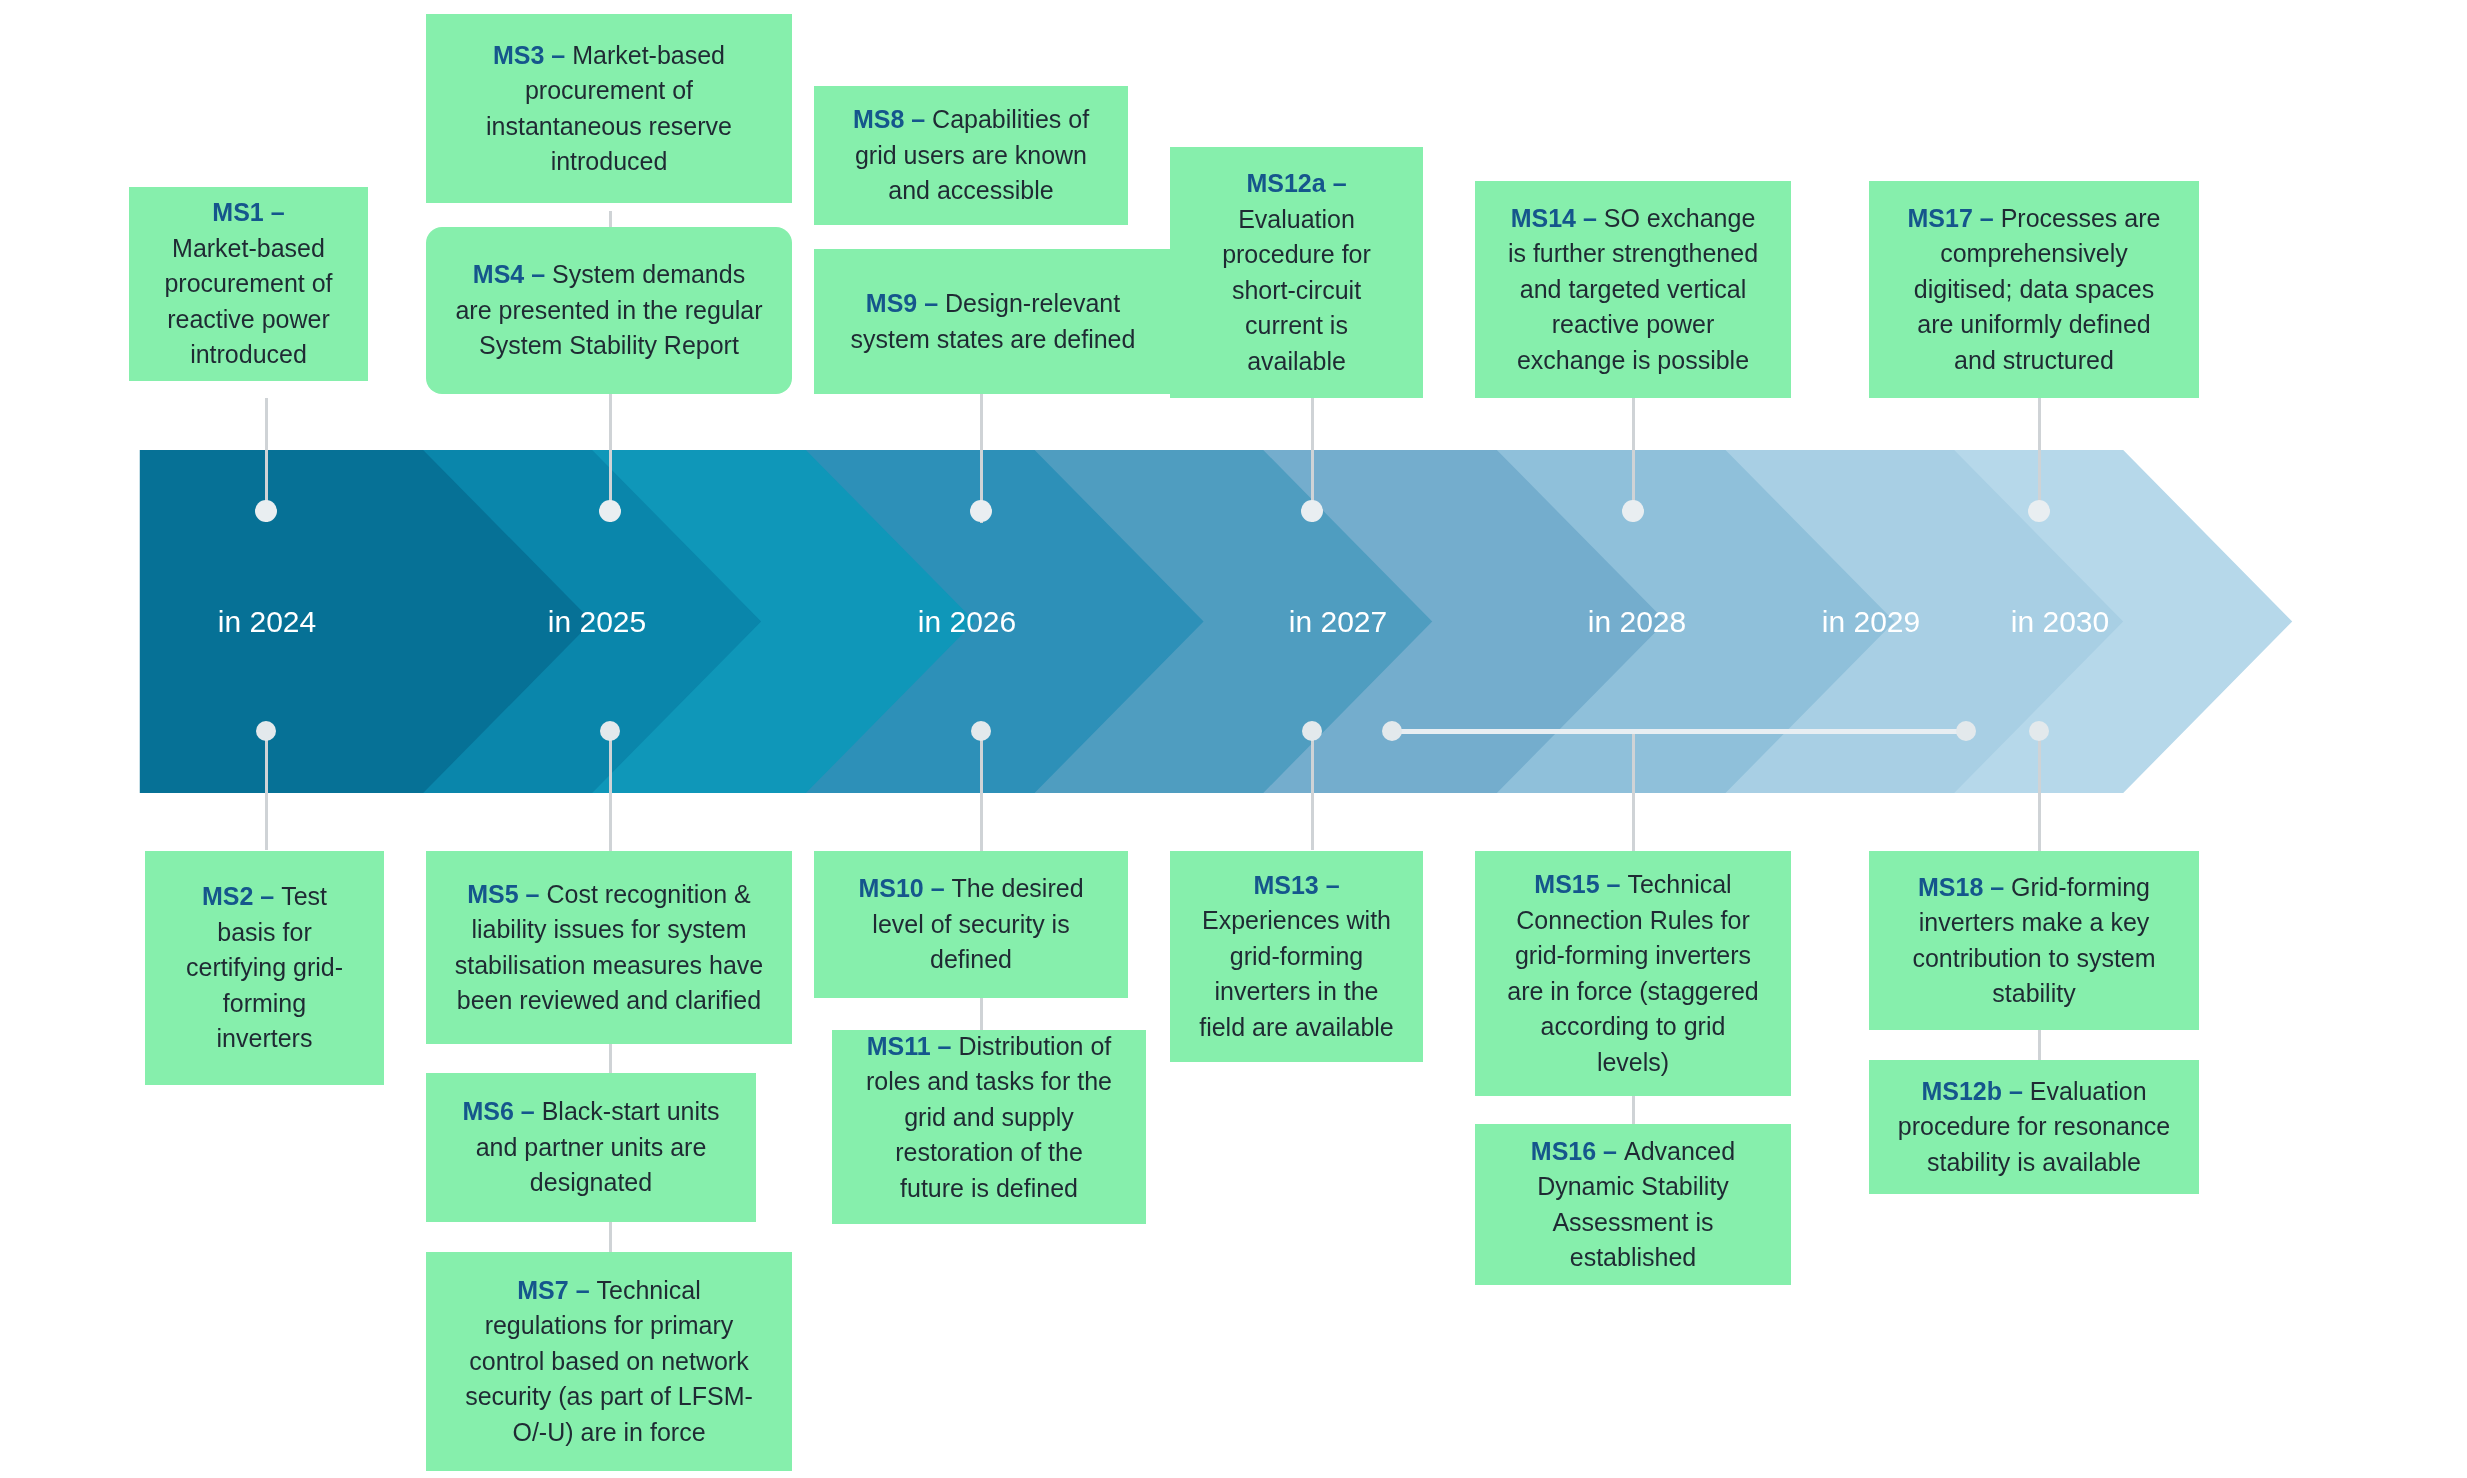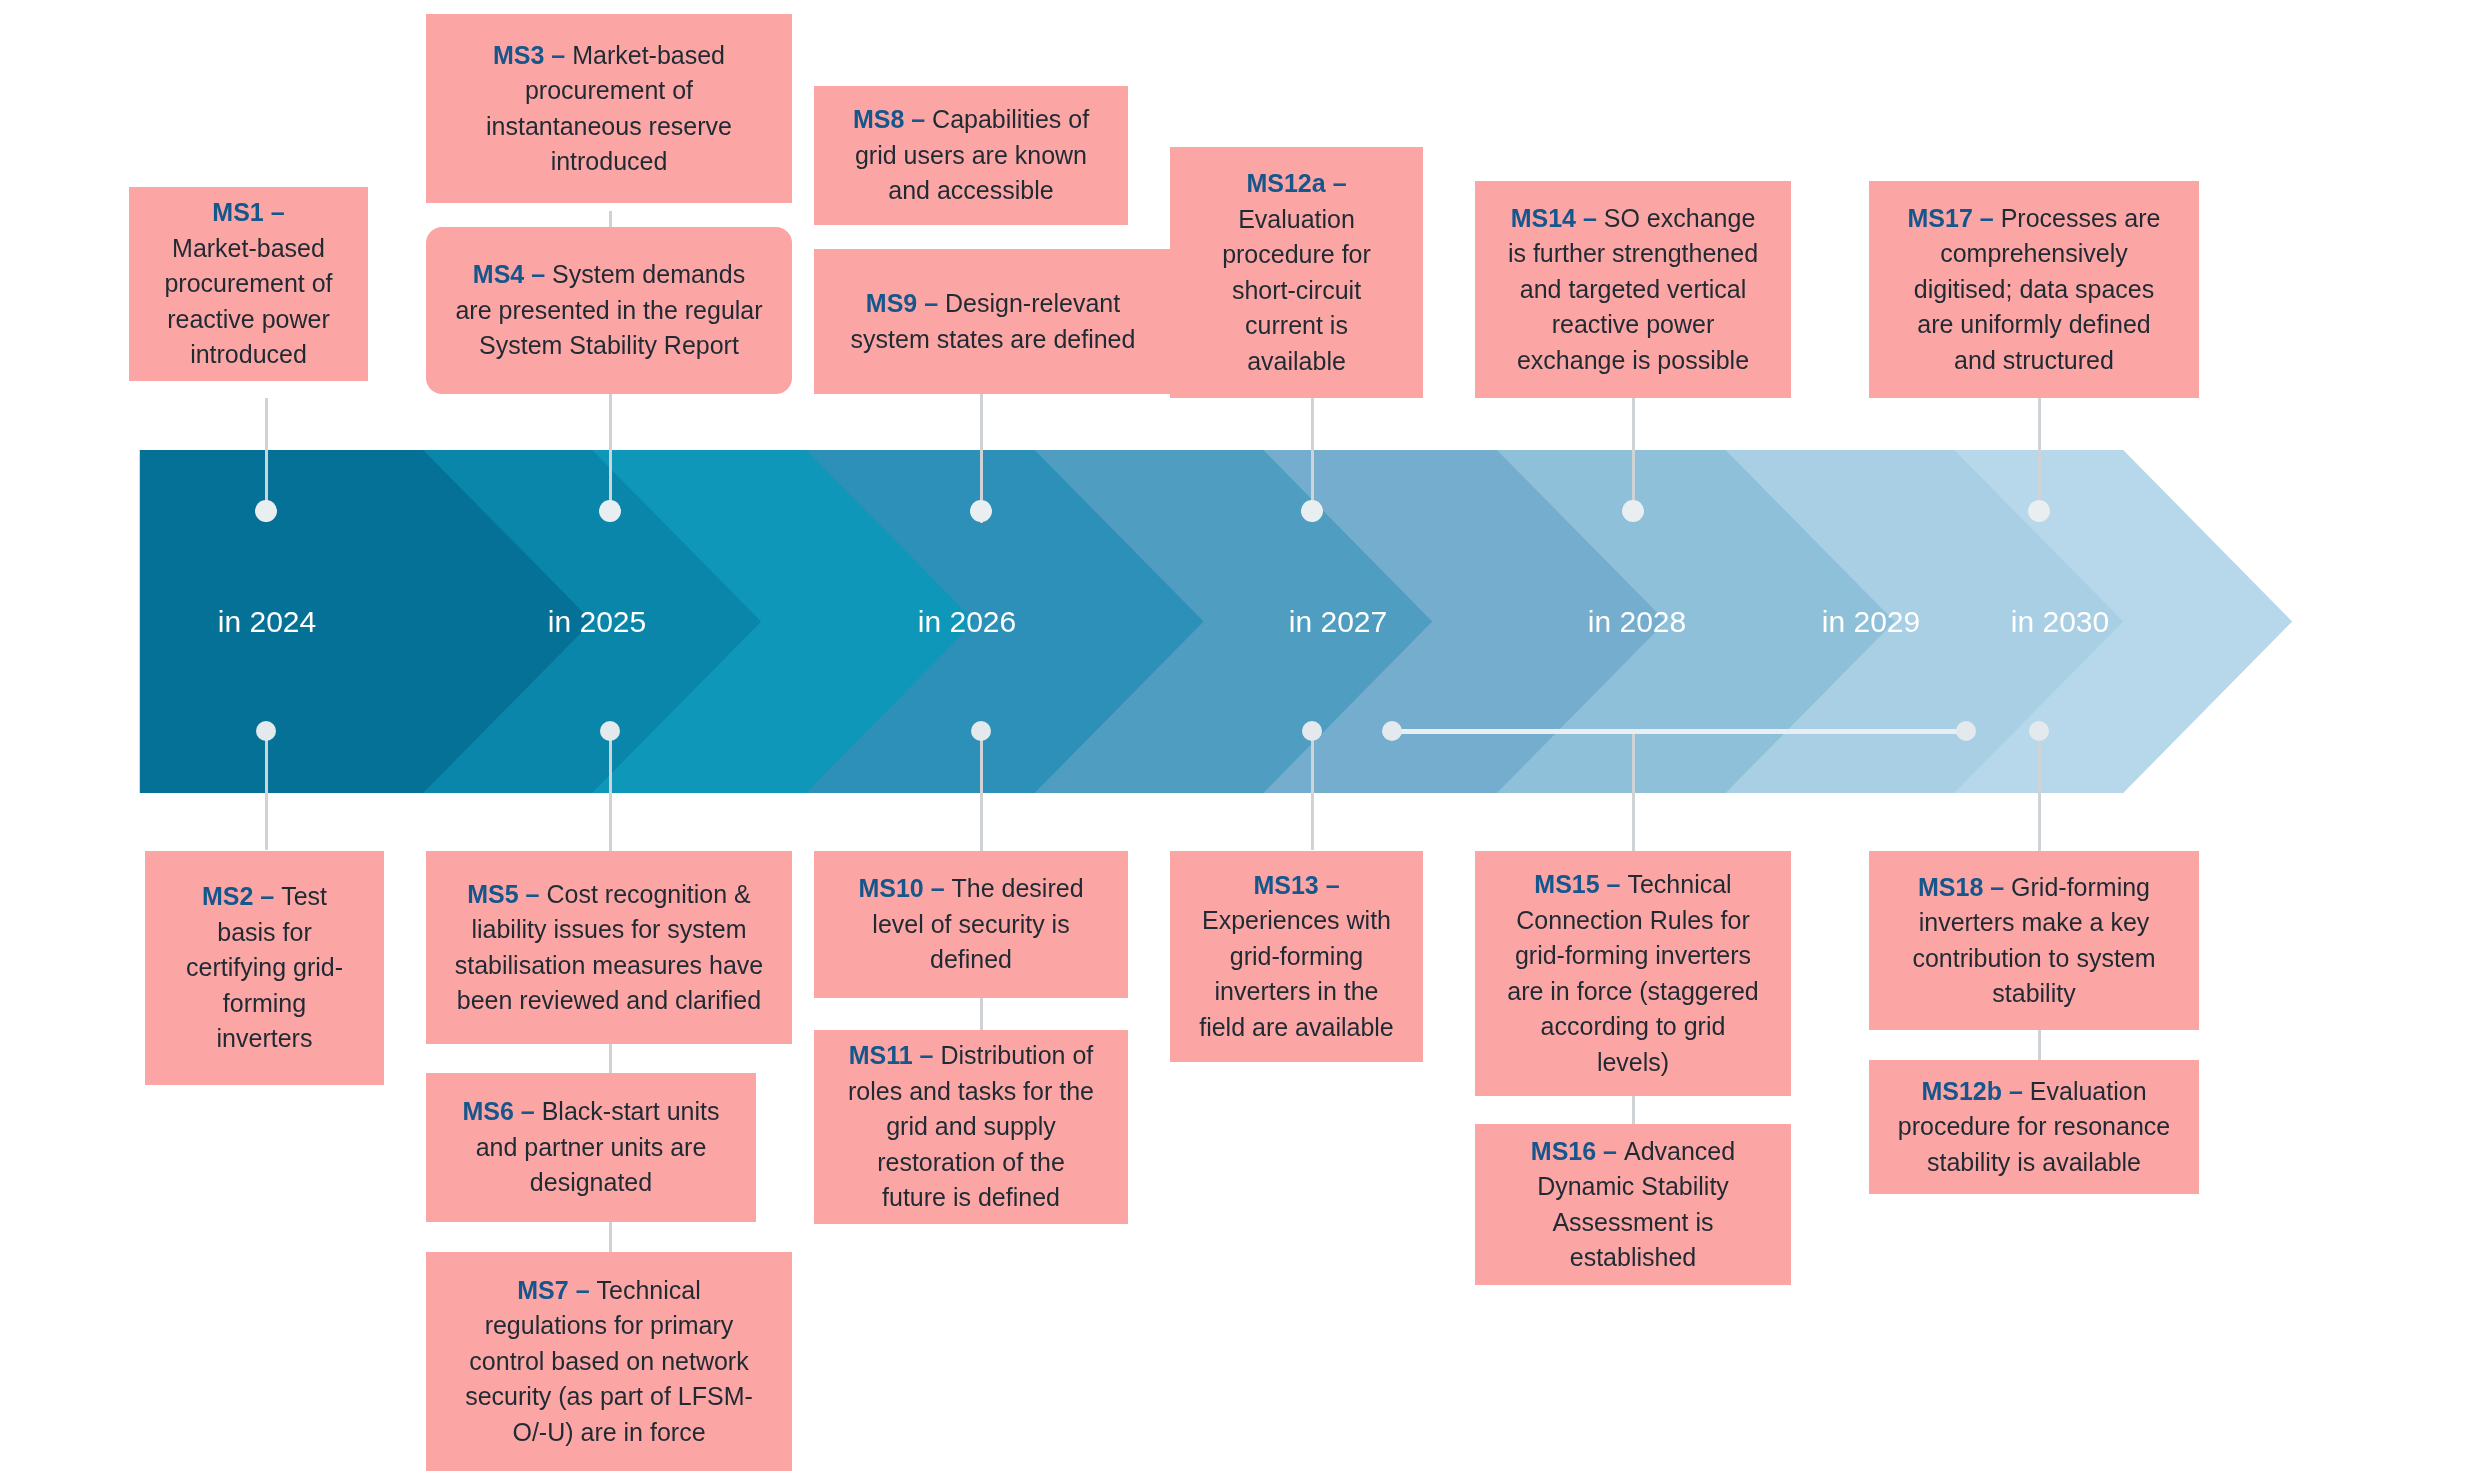--- a/index.html
+++ b/index.html
@@ -14,21 +14,21 @@
     width:2468px;
     height:1479px;
     background:#ffffff;
     overflow:hidden;
   }
 
   
   .card{
     position:absolute;
     box-sizing:border-box;
-    background:#fca5a5;
+    background:#86efac;
     color:#1f2a33;
     text-align:center;
     font-size:25px;
     line-height:1.42;
     padding:18px 28px;
     display:flex;
     align-items:center;
     justify-content:center;
     z-index:3;
   }
@@ -211,21 +211,21 @@
   </div>
 
   <div class="card" style="left:426px; top:1252px; width:366px; height:219px;">
     <div><span class="ms">MS7 – </span><span>Technical regulations for primary control based on network security (as part of LFSM-O/-U) are in force</span></div>
   </div>
 
   <div class="card" style="left:814px; top:851px; width:314px; height:147px;">
     <div><span class="ms">MS10 – </span><span>The desired level of security is defined</span></div>
   </div>
 
-  <div class="card" style="left:814px; top:1030px; width:314px; height:194px;">
+  <div class="card" style="left:832px; top:1030px; width:314px; height:194px;align-items:flex-end;">
     <div><span class="ms">MS11 – </span><span>Distribution of roles and tasks for the grid and supply restoration of the future is defined</span></div>
   </div>
 
   <div class="card" style="left:1170px; top:851px; width:253px; height:211px;">
     <div><span class="ms">MS13 – </span><span class="txt">Experiences with grid-forming inverters in the field are available</span></div>
   </div>
 
   <div class="card" style="left:1475px; top:851px; width:316px; height:245px;">
     <div><span class="ms">MS15 – </span><span>Technical Connection Rules for grid-forming inverters are in force (staggered according to grid levels)</span></div>
   </div>

